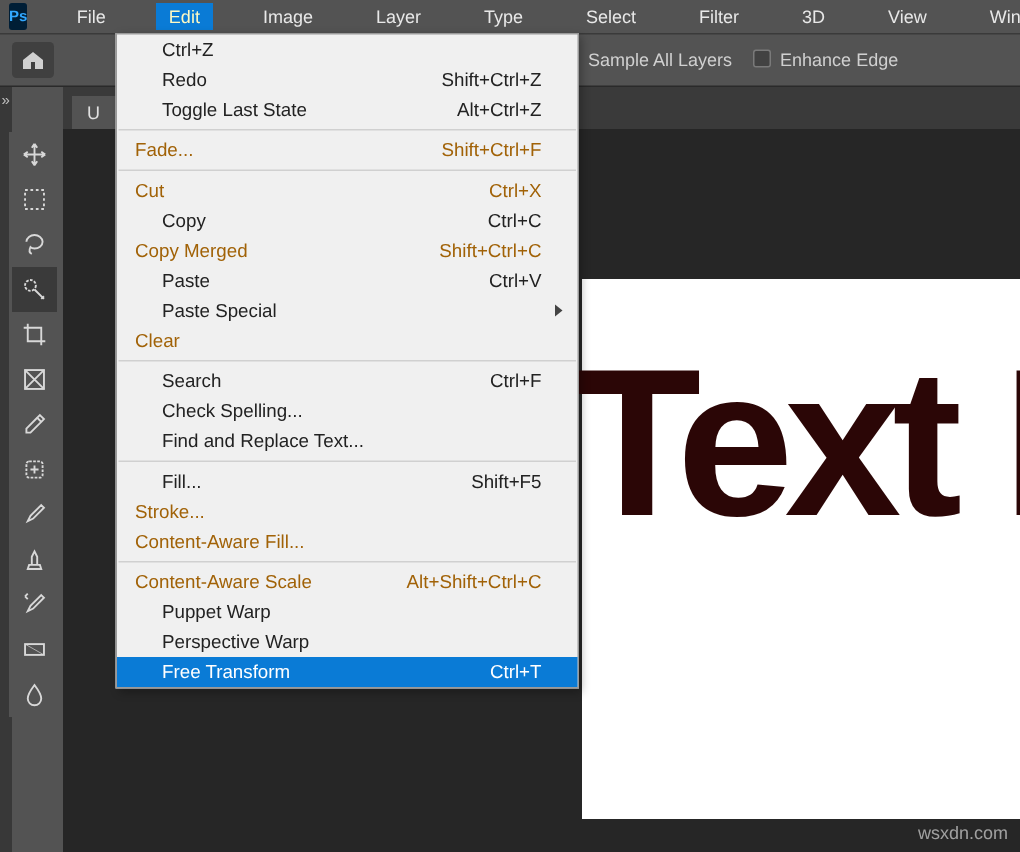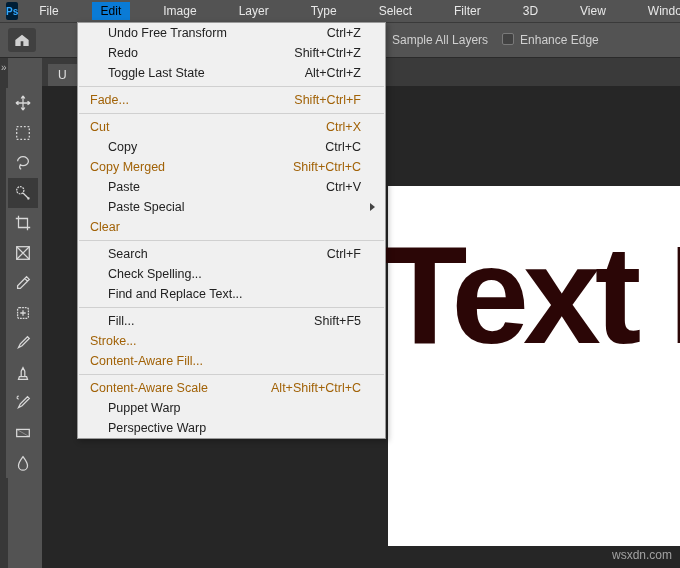--- a/index.html
+++ b/index.html
@@ -1,21 +1,21 @@
 <!DOCTYPE html>
 <html><head>
 <meta charset="utf-8">
 <style>
 * { margin: 0; padding: 0; box-sizing: border-box; font-family: "Segoe UI", Tahoma, sans-serif; }
 body { background: #535353; width: 680px; height: 568px; overflow: hidden; position: relative; }
 
 .menubar { background: #535353; height: 22px; display: flex; align-items: center; padding-left: 6px; color: #e8e8e8; font-size: 12px; }
-.ps-logo { width: 18px; height: 18px; background: #001e36; color: #31a8ff; font-weight: bold; font-size: 10px; display: flex; align-items: center; justify-content: center; margin-right: 12px; border-radius: 2px; }
+.ps-logo { width: 18px; height: 18px; background: #001e36; color: #31a8ff; font-weight: bold; font-size: 10px; display: flex; align-items: center; justify-content: center; margin-right: 24px; border-radius: 2px; }
 .menu-item { padding: 2px 9px; cursor: default; }
-.menu-item.active { background: #0a7bd6; color: #000000; }
+.menu-item.active { background: #0a7bd6; color: #fef9c3; }
 
 .options-bar { background: #535353; height: 36px; border-top: 1px solid #3a3a3a; border-bottom: 1px solid #2a2a2a; display: flex; align-items: center; padding: 0 8px; gap: 14px; }
 .home-btn { width: 28px; height: 24px; background: #404040; border-radius: 3px; display: flex; align-items: center; justify-content: center; }
 .home-svg { width: 16px; height: 14px; fill: #d0d0d0; }
 .checkbox-option { display: flex; gap: 6px; color: #d0d0d0; font-size: 12px; }
 .checkbox { width: 12px; height: 12px; border: 1px solid #7a7a7a; border-radius: 2px; background: #424242; }
 
 .left-panel { position: absolute; left: 0; top: 58px; width: 8px; height: 510px; background: #383838; }
 .pin { position: absolute; left: 0; top: 62px; color: #bdbdbd; font-size: 10px; padding-left: 1px; }
 
@@ -157,21 +157,20 @@
 </div>
 
 <div class="canvas-area">
   <div class="canvas">
     <div class="big-text">Text L</div>
   </div>
 </div>
 
 <div class="dropdown" id="edit-dropdown">
     <div class="dd-row">
-      <span>Undo Free Transform</span>
       <span>Ctrl+Z</span>
     </div>
     <div class="dd-row">
       <span>Redo</span>
       <span>Shift+Ctrl+Z</span>
     </div>
     <div class="dd-row">
       <span>Toggle Last State</span>
       <span>Alt+Ctrl+Z</span>
     </div>
@@ -229,15 +228,19 @@
     <div class="dd-row disabled">
       <span>Content-Aware Scale</span>
       <span>Alt+Shift+Ctrl+C</span>
     </div>
     <div class="dd-row">
       <span>Puppet Warp</span>
     </div>
     <div class="dd-row">
       <span>Perspective Warp</span>
     </div>
+    <div class="dd-row hl">
+      <span>Free Transform</span>
+      <span>Ctrl+T</span>
+    </div>
   </div>
 
 <div class="watermark">wsxdn.com</div>
 
 </body></html>

